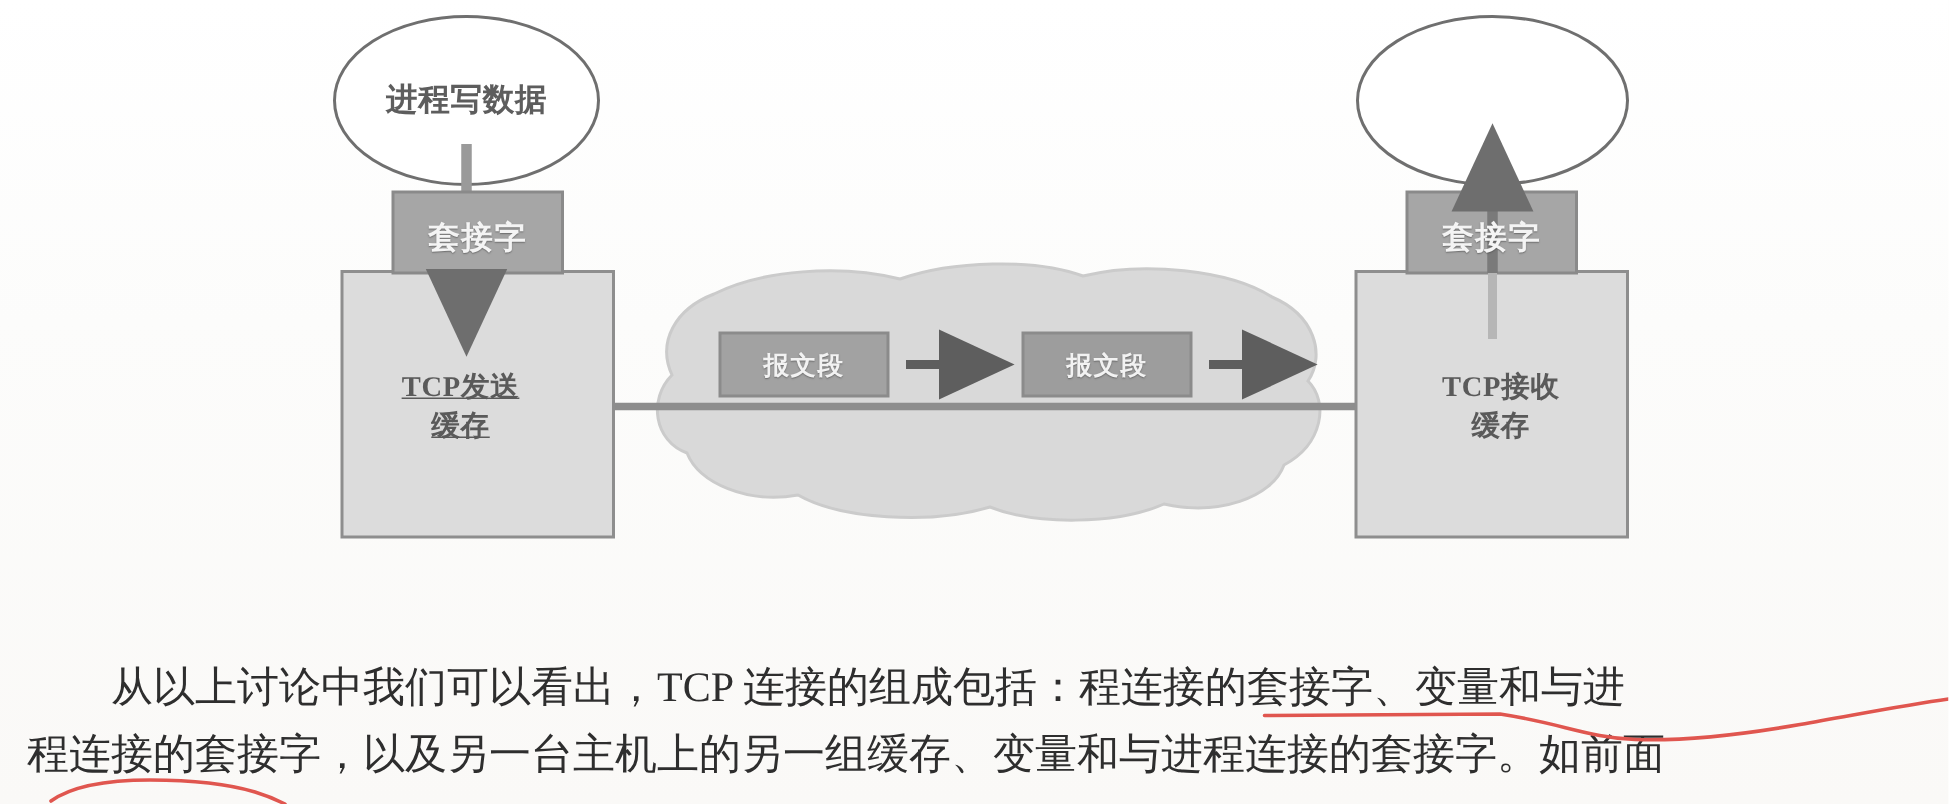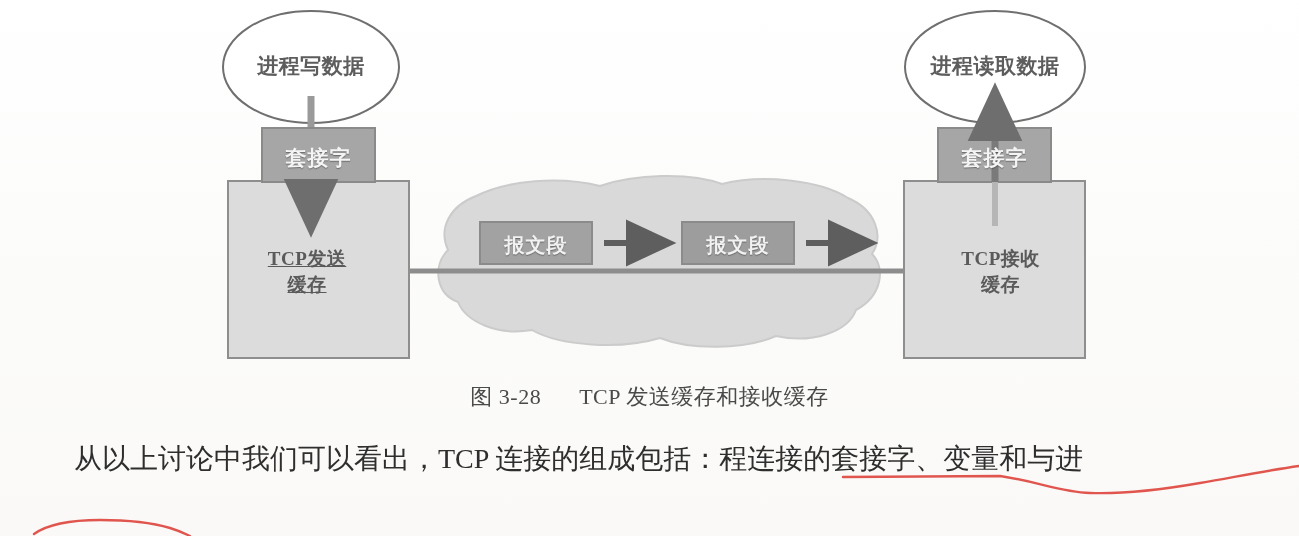--- a/index.html
+++ b/index.html
@@ -56,21 +56,21 @@
     letter-spacing: 1px;
   }
   .buffer-label {
     font-size: 19px;
     font-weight: 700;
     color: #5a5a5a;
     line-height: 1.35;
     white-space: pre-line;
   }
   .segment-label {
-    font-size: 20px;
+    font-size: 17px;
     font-weight: 700;
     color: #f2f2f2;
     text-shadow: 0 1px 1px rgba(70,70,70,0.6);
     letter-spacing: 1px;
   }
 
   
   #caption {
     position: absolute;
     left: 0;
@@ -182,45 +182,40 @@
 
       <line x1="604" y1="243" x2="668" y2="243" stroke="#5e5e5e" stroke-width="6" marker-end="url(#arrowDark)"></line>
 
       <rect x="682" y="222" width="112" height="42" fill="#9d9d9d" stroke="#8b8b8b" stroke-width="2"></rect>
 
       <line x1="806" y1="243" x2="870" y2="243" stroke="#5e5e5e" stroke-width="6" marker-end="url(#arrowDark)"></line>
     </svg>
 
     <div class="fig-label ellipse-label" style="left:211px; top:55px; width:200px;">进程写数据</div>
 
-    <div class="fig-label ellipse-label" style="left:890px; top:55px; width:210px;">进程读取数据</div>
 
     <div class="fig-label socket-label" style="left:262px; top:144px; width:113px;">套接字</div>
 
     <div class="fig-label socket-label" style="left:938px; top:144px; width:113px;">套接字</div>
 
     <div class="fig-label buffer-label" style="left:228px; top:246px; width:158px;text-decoration:underline;">TCP发送
 缓存</div>
 
     <div class="fig-label buffer-label" style="left:904px; top:246px; width:193px;">TCP接收
 缓存</div>
 
     <div class="fig-label segment-label" style="left:480px; top:232px; width:112px;">报文段</div>
 
     <div class="fig-label segment-label" style="left:682px; top:232px; width:112px;">报文段</div>
   </div>
 
-  <div id="caption">
-    <span>图 3-28</span>
-    <span class="cap-gap"></span>
-    <span>TCP 发送缓存和接收缓存</span>
-  </div>
 
   <div id="body-text">
     <span class="line"><span class="indent"></span><span>从以上讨论中我们可以看出，TCP 连接的组成包括：程连接的套接字、变量和与进</span></span>
+    <span class="line"><span>程连接的套接字，以及另一台主机上的另一组缓存、变量和与进程连接的套接字。如前面</span></span>
   </div>
 
   <svg id="annotation">
 
     <path d="M 843 477 L 1000 476 C 1040 482, 1060 492, 1090 493
              C 1120 494, 1160 490, 1200 483
              C 1240 476, 1270 470, 1299 466" fill="none" stroke="#e0564f" stroke-width="2.4" stroke-linecap="round"></path>
 
     <path d="M 34 534 C 48 524, 70 520, 100 520
              C 126 520, 150 522, 170 528

